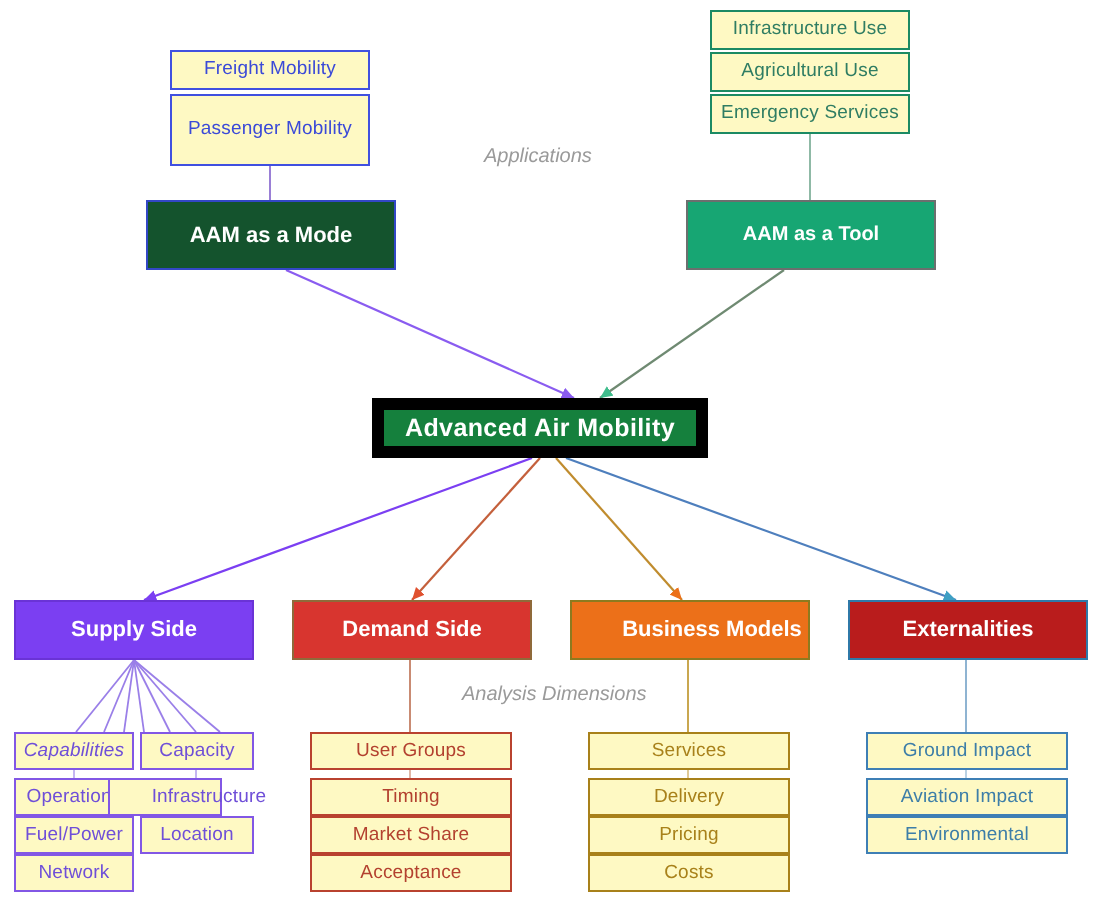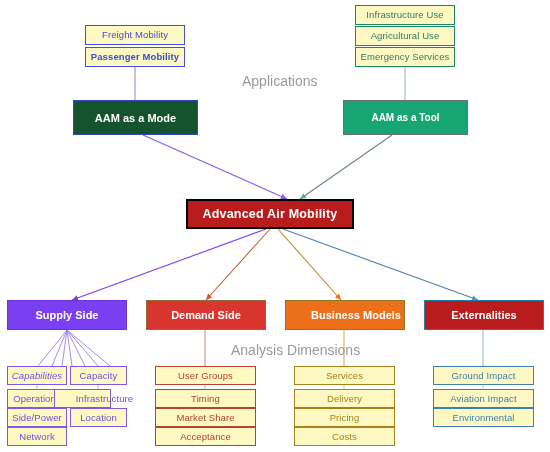--- a/index.html
+++ b/index.html
@@ -24,31 +24,31 @@
   .leaf.green {border-color:#1b8a63;color:#2f7d63;}
   .leaf.purple{border-color:#8257e5;color:#6f4fd8;}
   .leaf.red   {border-color:#b9422f;color:#b3412f;}
   .leaf.orange{border-color:#a8811a;color:#a8811a;}
   .leaf.teal  {border-color:#3e7fb5;color:#3d7ea8;}
 
   
   .filled{color:#ffffff;font-weight:bold;}
   .mode{background:#14532d;border:1.5px solid #3347c6;font-size:11px;}
   .tool{background:#17a673;border:1.5px solid #6b6f6e;font-size:10px;}
-  .center{background:#b91c1c;border:2px solid #000000;font-size:12.5px;letter-spacing:.2px;}
+  .center{background:#15803d;border:6px solid #000000;font-size:12.5px;letter-spacing:.2px;}
 
   .cat{font-size:11px;border-width:1.5px;border-style:solid;}
   .cat.supply {background:#7b3ff2;border-color:#6a33d6;}
   .cat.demand {background:#d8352f;border-color:#8f6a3a;}
   .cat.biz    {background:#ec7019;border-color:#8d7a1f;}
   .cat.ext    {background:#b91c1c;border-color:#2f79a8;}
 
   
   .sectionlabel{
-    position:absolute;font-size:14px;color:#9a9a9a;
+    position:absolute;font-style:italic;font-size:10px;color:#9a9a9a;
     white-space:nowrap;
   }
 </style>
 </head>
 <body>
 
 <div id="diagram">
 
   <svg class="edges" viewBox="0 0 550 452">
     <defs>
@@ -121,41 +121,41 @@
     <g stroke="#a9c7de" stroke-width="0.8" fill="none">
       <path d="M483,385 L483,389"></path>
         <path d="M483,404 L483,408"></path>
     </g>
   </svg>
 
   <div class="sectionlabel" style="left:242px;top:73px;">Applications</div>
   <div class="sectionlabel" style="left:231px;top:342px;">Analysis Dimensions</div>
 
   <div class="node leaf blue" style="left:85px;top:25px;width:100px;height:20px;">Freight Mobility</div>
-  <div class="node leaf blue" style="left:85px;top:47px;width:100px;height:20px;font-weight:bold;">Passenger Mobility</div>
+  <div class="node leaf blue" style="left:85px;top:47px;width:100px;height:36px;">Passenger Mobility</div>
 
   <div class="node leaf green" style="left:355px;top:5px;width:100px;height:20px;">Infrastructure Use</div>
   <div class="node leaf green" style="left:355px;top:26px;width:100px;height:20px;">Agricultural Use</div>
   <div class="node leaf green" style="left:355px;top:47px;width:100px;height:20px;">Emergency Services</div>
 
   <div class="node filled mode" style="left:73px;top:100px;width:125px;height:35px;">AAM as a Mode</div>
   <div class="node filled tool" style="left:343px;top:100px;width:125px;height:35px;">AAM as a Tool</div>
 
   <div class="node filled center" style="left:186px;top:199px;width:168px;height:30px;">Advanced Air Mobility</div>
 
   <div class="node filled cat supply" style="left:7px;top:300px;width:120px;height:30px;">Supply Side</div>
   <div class="node filled cat demand" style="left:146px;top:300px;width:120px;height:30px;">Demand Side</div>
   <div class="node filled cat biz" style="left:285px;top:300px;width:120px;height:30px;padding-left:22px;">Business Models</div>
   <div class="node filled cat ext" style="left:424px;top:300px;width:120px;height:30px;">Externalities</div>
 
   <div class="node leaf purple" style="left:7px;top:366px;width:60px;height:19px;font-style:italic;">Capabilities</div>
   <div class="node leaf purple" style="left:70px;top:366px;width:57px;height:19px;">Capacity</div>
   <div class="node leaf purple" style="left:7px;top:389px;width:60px;height:19px;">Operations</div>
   <div class="node leaf purple" style="left:54px;top:389px;width:57px;height:19px;padding-left:44px;">Infrastructure</div>
-  <div class="node leaf purple" style="left:7px;top:408px;width:60px;height:19px;">Side/Power</div>
+  <div class="node leaf purple" style="left:7px;top:408px;width:60px;height:19px;">Fuel/Power</div>
   <div class="node leaf purple" style="left:70px;top:408px;width:57px;height:19px;">Location</div>
   <div class="node leaf purple" style="left:7px;top:427px;width:60px;height:19px;">Network</div>
 
   <div class="node leaf red" style="left:155px;top:366px;width:101px;height:19px;">User Groups</div>
   <div class="node leaf red" style="left:155px;top:389px;width:101px;height:19px;">Timing</div>
   <div class="node leaf red" style="left:155px;top:408px;width:101px;height:19px;">Market Share</div>
   <div class="node leaf red" style="left:155px;top:427px;width:101px;height:19px;">Acceptance</div>
 
   <div class="node leaf orange" style="left:294px;top:366px;width:101px;height:19px;">Services</div>
   <div class="node leaf orange" style="left:294px;top:389px;width:101px;height:19px;">Delivery</div>

